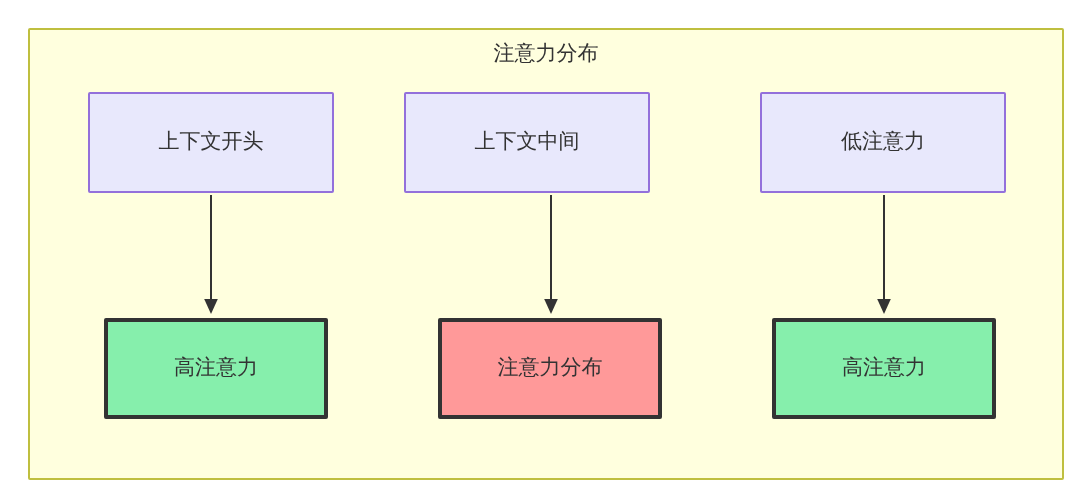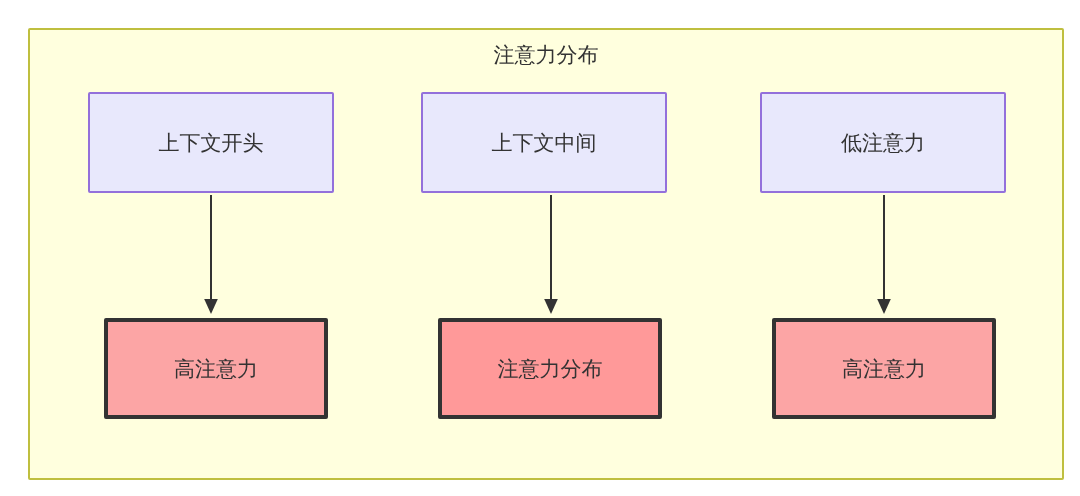--- a/index.html
+++ b/index.html
@@ -12,20 +12,21 @@
     height: 496px;
     font-family: "Liberation Sans", "DejaVu Sans", sans-serif;
     overflow: hidden;
   }
 
   #canvas {
     position: relative;
     width: 1080px;
     height: 445px;
     background: #ffffff;
+    font-family: Liberation Mono, monospace;
   }
 
   
   .subgraph {
     position: absolute;
     left: 28px;
     top: 28px;
     width: 1036px;
     height: 452px;
     box-sizing: border-box;
@@ -68,26 +69,26 @@
   }
 
   .node-bottom {
     width: 224px;
     height: 101px;
     border: 4px solid #333333;
     border-radius: 2px;
     font-size: 21px;
   }
 
-  .fill-green  { background: #fca5a5; }
+  .fill-green  { background: #86efac; }
   .fill-pink   { background: #ff9999; }
 
   
   .col-1-top    { left: 88px;  top: 92px; }
-  .col-2-top    { left: 421px; top: 92px; }
+  .col-2-top    { left: 404px; top: 92px; }
   .col-3-top    { left: 760px; top: 92px; }
 
   .col-1-bottom { left: 104px; top: 318px; }
   .col-2-bottom { left: 438px; top: 318px; }
   .col-3-bottom { left: 772px; top: 318px; }
 
   
   .edge-layer {
     position: absolute;
     left: 0;

